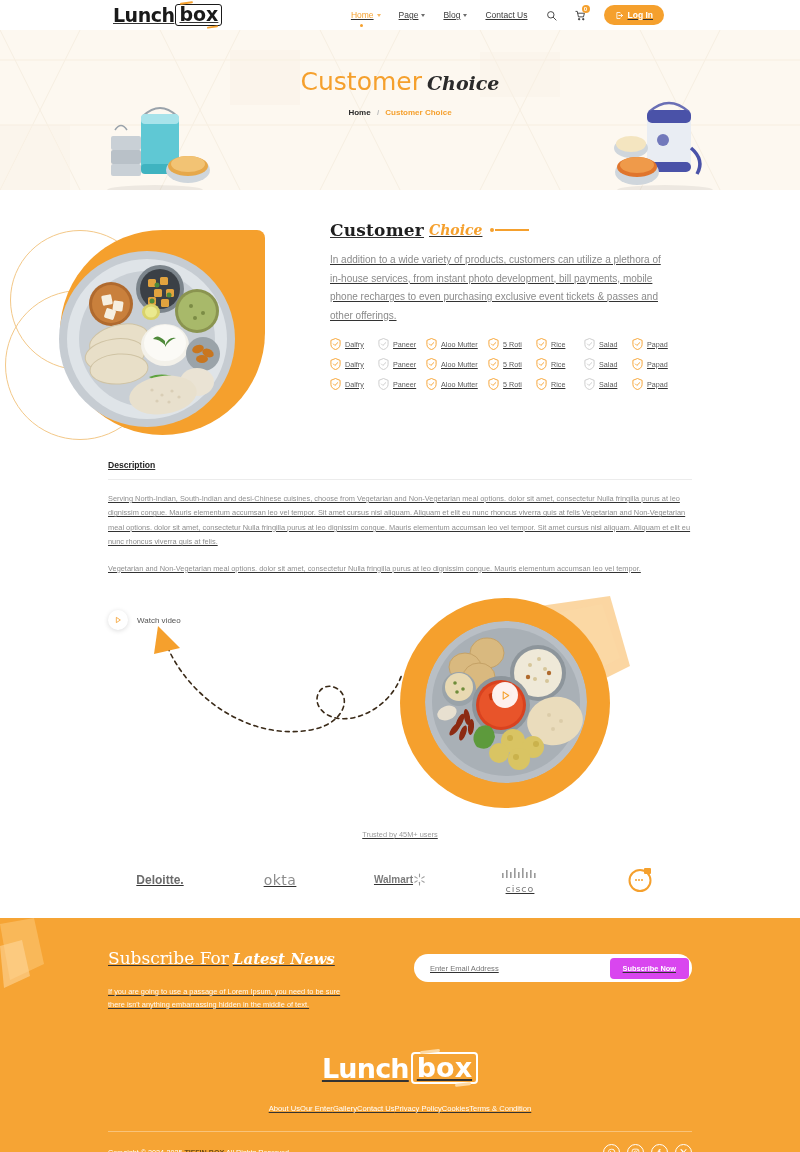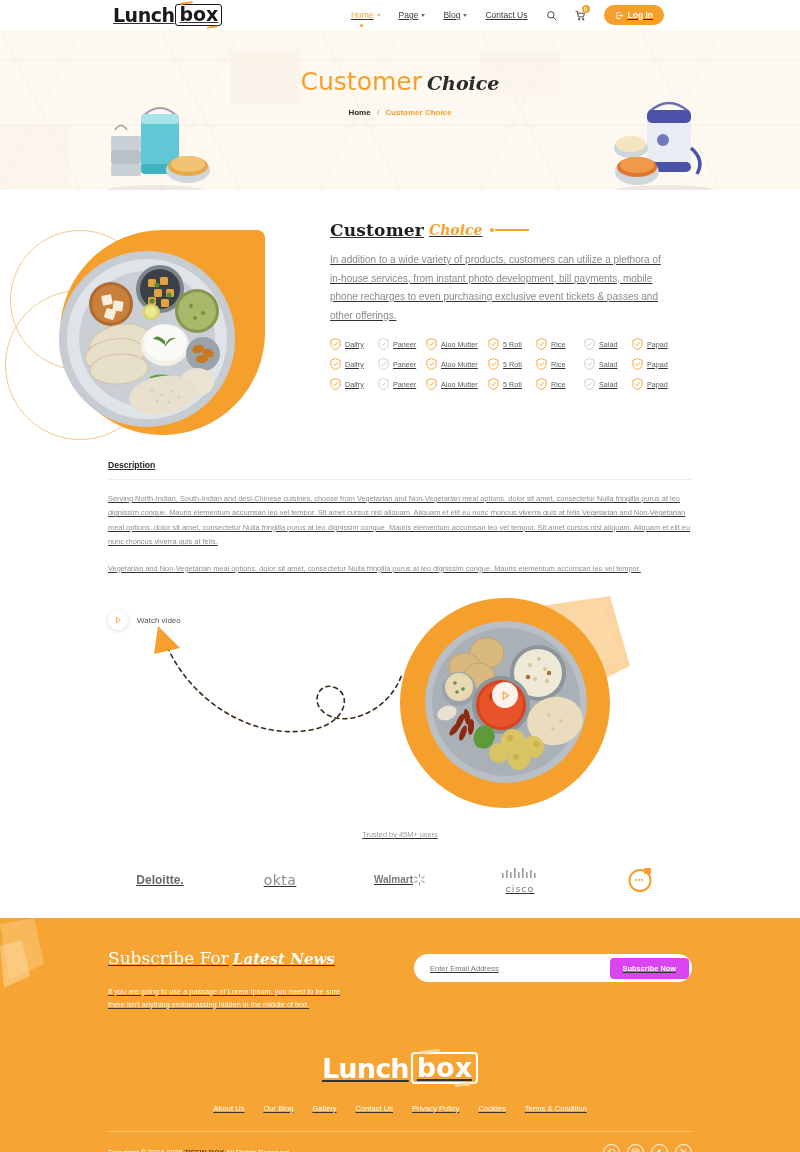--- a/index.html
+++ b/index.html
@@ -188,21 +188,21 @@
   .footer { background: #f6a434; padding: 18px 108px 0 108px; }
   .footer-logo { display: flex; align-items: center; justify-content: center; }
   .fl-text { font-size: 27px; font-weight: 700; color: #fff; letter-spacing: -0.8px; font-family: "DejaVu Sans", sans-serif; }
   .fl-box {
     position: relative; border: 2px solid #fff; border-radius: 4px; padding: 0 4px;
     margin-left: 2px; font-size: 27px; font-weight: 700; color: #fff;
     font-family: "DejaVu Sans", sans-serif; line-height: 1.05;
   }
   .fl-box::before { content:""; position: absolute; top: -4px; left: 7px; width: 20px; height: 3px; background: #fcd9a4; border-radius: 3px; transform: rotate(-7deg); }
   .fl-box::after { content:""; position: absolute; bottom: -4px; right: 5px; width: 16px; height: 3px; background: #fcd9a4; border-radius: 3px; transform: rotate(-7deg); }
-  .footer-nav { display: flex; justify-content: center; gap: 19px; margin-top: 20px; }
+  .footer-nav { display: flex; justify-content: center; margin-top: 20px; }
   .fn-item { font-size: 7.6px; color: #fff; cursor: pointer; }
   .footer-rule { height: 1px; background: rgba(255,255,255,.35); margin-top: 18px; }
   .copy-row { display: flex; align-items: center; padding: 12px 0 14px 0; }
   .copy-text { font-size: 7.2px; color: #fff; }
   .copy-brand { font-weight: 700; color: #6e4a12; }
   .socials { margin-left: auto; display: flex; gap: 7px; }
   .soc {
     width: 17px; height: 17px; border-radius: 50%; border: 1px solid #fff;
     display: flex; align-items: center; justify-content: center; cursor: pointer;
   }
@@ -726,21 +726,21 @@
     </div>
   </div>
 
   <div class="footer">
     <div class="footer-logo">
       <span class="fl-text">Lunch</span>
       <span class="fl-box">box</span>
     </div>
     <div class="footer-nav">
       <span class="fn-item">About Us</span>
-      <span class="fn-item">Our Blog</span>
+      <span class="fn-item">Our Enter</span>
       <span class="fn-item">Gallery</span>
       <span class="fn-item">Contact Us</span>
       <span class="fn-item">Privacy Policy</span>
       <span class="fn-item">Cookies</span>
       <span class="fn-item">Terms &amp; Condition</span>
     </div>
     <div class="footer-rule"></div>
     <div class="copy-row">
       <div class="copy-text">
         <span>Copyright © 2024-2025</span>

